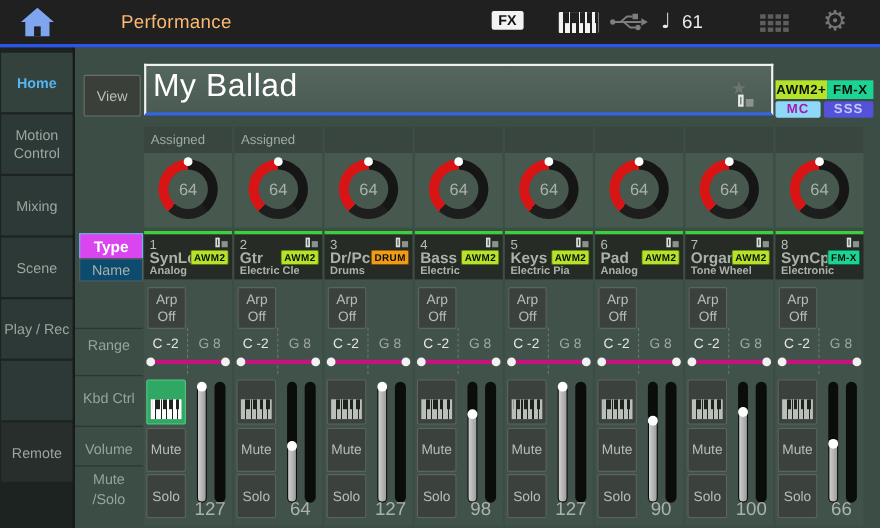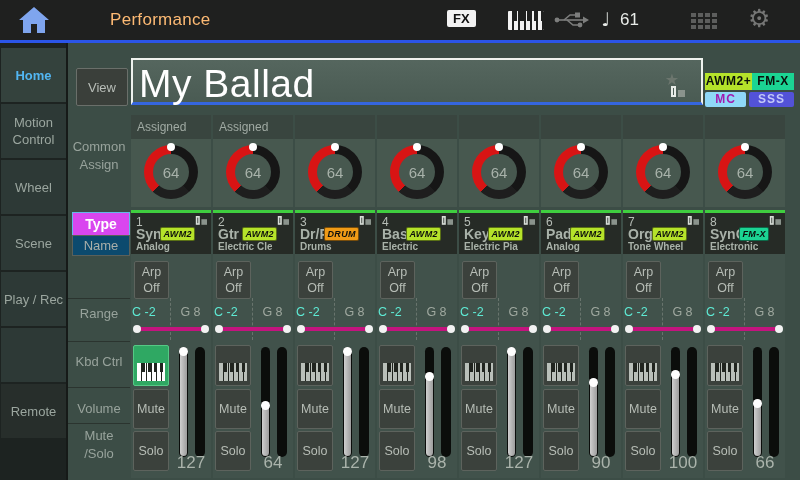--- a/index.html
+++ b/index.html
@@ -42,21 +42,21 @@
   
   .main { position:absolute; left:68px; top:43px; width:732px; height:437px; }
 
   .view-btn { position:absolute; left:8px; top:25px; width:52px; height:38px; background:#3a3f3a;
     border:1px solid #6a6f6a; border-radius:2px; color:#b8beb8; font-size:13px;
     display:flex; align-items:center; justify-content:center; cursor:pointer; }
 
   .name-field { position:absolute; left:63px; top:15px; width:572px; height:47px;
     background:linear-gradient(#55665e,#4a5b53); border:2px solid #eef2ee;
     border-bottom:3px solid #3566df; cursor:text; }
-  .name-text { position:absolute; left:6px; top:2px; color:#ffffff; font-size:39px; letter-spacing:.5px;
+  .name-text { position:absolute; left:6px; top:2px; color:#ffffff; font-size:29px; letter-spacing:.5px;
     white-space:nowrap; }
   .fav-star { position:absolute; right:22px; top:10px; color:#6c766e; font-size:16px;
     font-family:"DejaVu Sans",sans-serif; cursor:pointer; }
   .slot-ico { position:absolute; display:inline-flex; align-items:flex-end; gap:2px; }
   .slot-ico .r { width:5px; height:11px; border:2px solid #e8ece8; }
   .slot-ico .s { width:7px; height:7px; background:#8a938c; }
   .name-field .slot-ico { right:16px; bottom:5px; }
 
   .badge1 { position:absolute; top:30px; height:17px; color:#0b0f0b; font-weight:bold; font-size:12px;
     line-height:17px; text-align:center; letter-spacing:.5px; }
@@ -90,40 +90,40 @@
   .part { position:absolute; top:167px; width:80px; height:268px; background:#41524b; }
   .p-head { position:absolute; left:0; top:0; width:80px; height:44px; background:#262b26;
     border-top:3px solid #3fce3f; cursor:pointer; }
   .p-num { position:absolute; left:5px; top:2px; color:#b6bdb6; font-size:12px; }
   .p-head .slot-ico { right:4px; top:3px; transform:scale(.8); transform-origin:top right; }
   .p-head .slot-ico .r { border-color:#d8ded8; }
   .p-l1 { position:absolute; left:5px; top:13px; color:#a9b2a9; font-size:14px; font-weight:bold;
     white-space:nowrap; }
   .p-l2 { position:absolute; left:5px; top:28px; color:#a9b2a9; font-size:10px; font-weight:bold;
     white-space:nowrap; max-width:74px; overflow:hidden; }
-  .p-eng { position:absolute; right:16px; top:14px; font-size:9px; font-weight:bold; color:#0c0f0c;
-    padding:1px 2px; border:1px solid rgba(0,0,0,.5); border-radius:2px; letter-spacing:.4px;font-style:italic; }
+  .p-eng { position:absolute; right:3px; top:14px; font-size:9px; font-weight:bold; color:#0c0f0c;
+    padding:1px 2px; border:1px solid rgba(0,0,0,.5); border-radius:2px; letter-spacing:.4px; }
 
   .btn { position:absolute; left:2px; width:36px; background:#3b413c; border:1px solid #5d635d;
     border-radius:2px; color:#b7bdb6; font-size:12.5px; display:flex; flex-direction:column;
     align-items:center; justify-content:center; line-height:16px; cursor:pointer; }
   .b-arp { top:51px; left:3px; width:35px; height:38px; }
   .b-kbd { top:135px; height:41px; }
   .b-mute { top:179px; height:40px; }
   .b-solo { top:221px; height:40px; }
   .b-kbd.on { background:#2fa863; border-color:#55c985; }
   .keys { position:relative; width:28px; height:18px; background:#ffffff; margin-top:12px;
     overflow:hidden; }
   .b-kbd:not(.on) .keys { background:#b9bfb9; }
   .keys::before { content:""; position:absolute; inset:0;
     background:repeating-linear-gradient(90deg, transparent 0 4px, #20241f 4px 5px); }
   .keys::after { content:""; position:absolute; left:2px; top:0; height:50%; right:0;
     background:repeating-linear-gradient(90deg, transparent 0 3px, #20241f 3px 6px); }
 
-  .rng-lo { position:absolute; left:1px; top:95px; width:37px; text-align:left; color:#5eead4; font-size:12.5px; }
+  .rng-lo { position:absolute; left:1px; top:95px; width:37px; text-align:center; color:#e5e5e5; font-size:12.5px; }
   .rng-hi { position:absolute; left:41px; top:95px; width:37px; text-align:center; color:#9fa89f; font-size:12.5px; }
   .rng-dash { position:absolute; left:39px; top:88px; height:42px; width:0; border-left:1px dashed #68746d; }
   .rng-bar { position:absolute; left:4px; right:4px; top:117px; height:4px; background:#c3147e;
     border-radius:2px; cursor:pointer; }
   .rng-bar::before, .rng-bar::after { content:""; position:absolute; top:-2px; width:8px; height:8px;
     border-radius:50%; background:#f2f2f2; }
   .rng-bar::before { left:-2px; } .rng-bar::after { right:-2px; }
 
   .fader { position:absolute; left:48px; top:137px; width:9px; height:110px; background:#0b0d0b;
     border-radius:5px; cursor:pointer; }
@@ -181,21 +181,21 @@
         <i></i>
         <i></i>
     </div>
     <div class="tb-gear">⚙</div>
   </div>
   <div class="blue-rule"></div>
 
   <div class="sidebar">
     <div class="tab active" style="top:5px">Home</div>
     <div class="tab" style="top:61px">Motion Control</div>
-    <div class="tab" style="top:117px">Wheel</div>
+    <div class="tab" style="top:117px">Mixing</div>
     <div class="tab" style="top:173px">Scene</div>
     <div class="tab" style="top:229px">Play / Rec</div>
     <div class="tab empty" style="top:285px"></div>
     <div class="tab remote" style="top:341px">Remote</div>
   </div>
 
   <div class="main">
 
     <div class="view-btn">View</div>
 
@@ -206,24 +206,20 @@
           <span class="r"></span>
           <span class="s"></span>
         </span>
     </div>
 
     <div class="badge1" id="bdg-awm2plus" style="left: 637px; width: 47px; background: rgb(181, 227, 42);">AWM2+</div>
     <div class="badge1" id="bdg-fmx" style="left: 684px; width: 42px; background: rgb(27, 212, 147);">FM-X</div>
     <div class="badge2" id="bdg-mc" style="left: 637px; width: 41px; background: rgb(143, 216, 248); color: #a21caf;">MC</div>
     <div class="badge2" id="bdg-sss" style="left: 681px; width: 45px; background: rgb(83, 82, 216); color: rgb(195, 200, 248);">SSS</div>
 
-    <div class="ca-label" style="top:95px">
-      <div>Common</div>
-      <div>Assign</div>
-    </div>
 
     <div id="knob-row">
         <div class="knob-cell" style="left: 63px;">
     <div class="knob-head">Assigned</div>
     <div class="knob">
       <div class="knob-inner">
               <span>64</span>
             </div>
       <div class="knob-dot"></div>
     </div>

